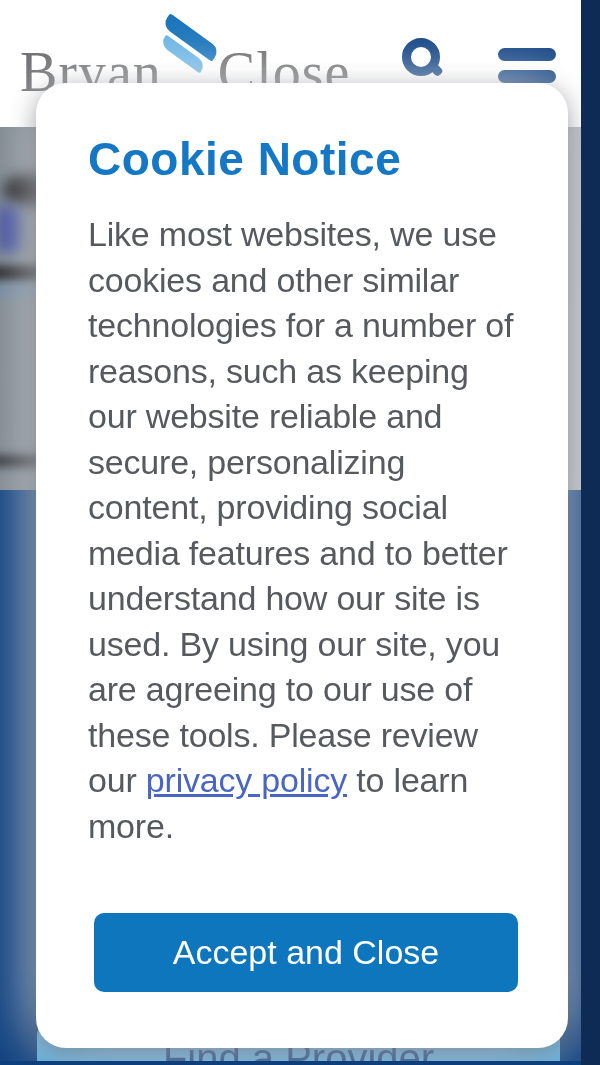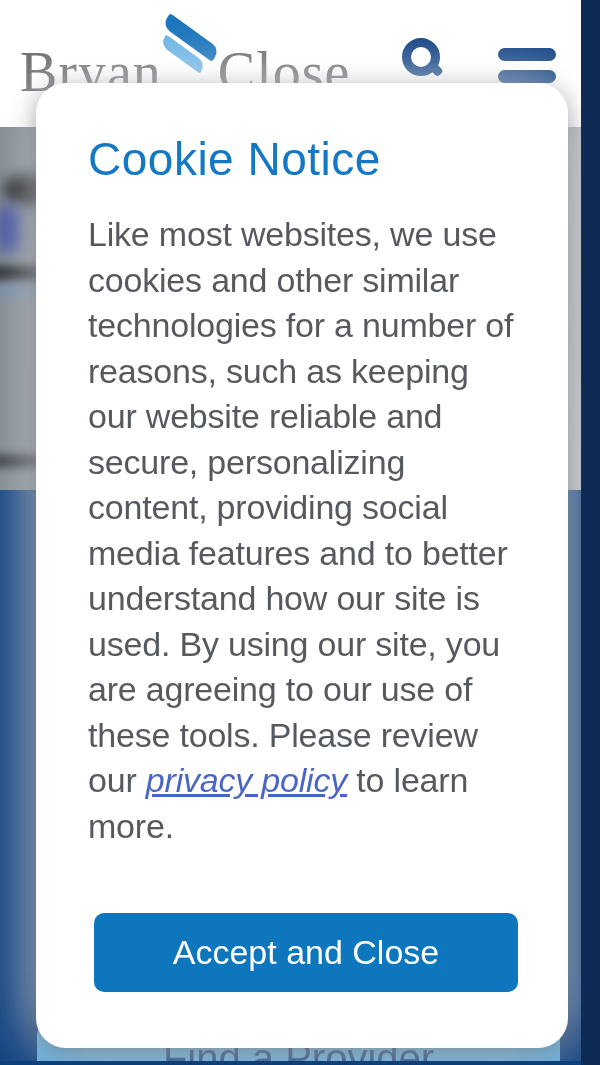--- a/index.html
+++ b/index.html
@@ -67,27 +67,27 @@
   .edge-strip { position: absolute; left: 581px; top: 0; width: 19px; height: 1065px; background: #0d2b55; z-index: 60; }
 
   
   .modal {
     position: absolute; left: 36px; top: 83px; width: 532px; height: 965px;
     background: #ffffff; border-radius: 30px; z-index: 40;
     box-shadow: 0 6px 26px rgba(40,45,55,0.45), 0 0 60px rgba(255,255,255,0.9);
   }
   .modal-title {
     margin: 49px 30px 0 52px;
-    color: #1478c4; font-size: 46px; font-weight: normal; letter-spacing: 0.5px;
+    color: #1478c4; font-size: 46px; font-weight: bold; letter-spacing: 0.5px;
   }
   .modal-body {
     margin: 26px 50px 0 52px;
     color: #565a5e; font-size: 34px; line-height: 45.5px; letter-spacing: -0.2px;
   }
-  .privacy-link { color: #4a66c4; text-decoration: underline; cursor: pointer; font-style: italic; }
+  .privacy-link { color: #4a66c4; text-decoration: underline; cursor: pointer; }
   .accept-btn {
     position: absolute; left: 58px; right: 50px; bottom: 56px; height: 79px;
     background: #0e76bc; border: 0; border-radius: 10px; cursor: pointer;
     color: #ffffff; font-family: "Liberation Sans", sans-serif; font-size: 34px;
   }
 </style>
 </head>
 <body>
 
 <div class="page">

